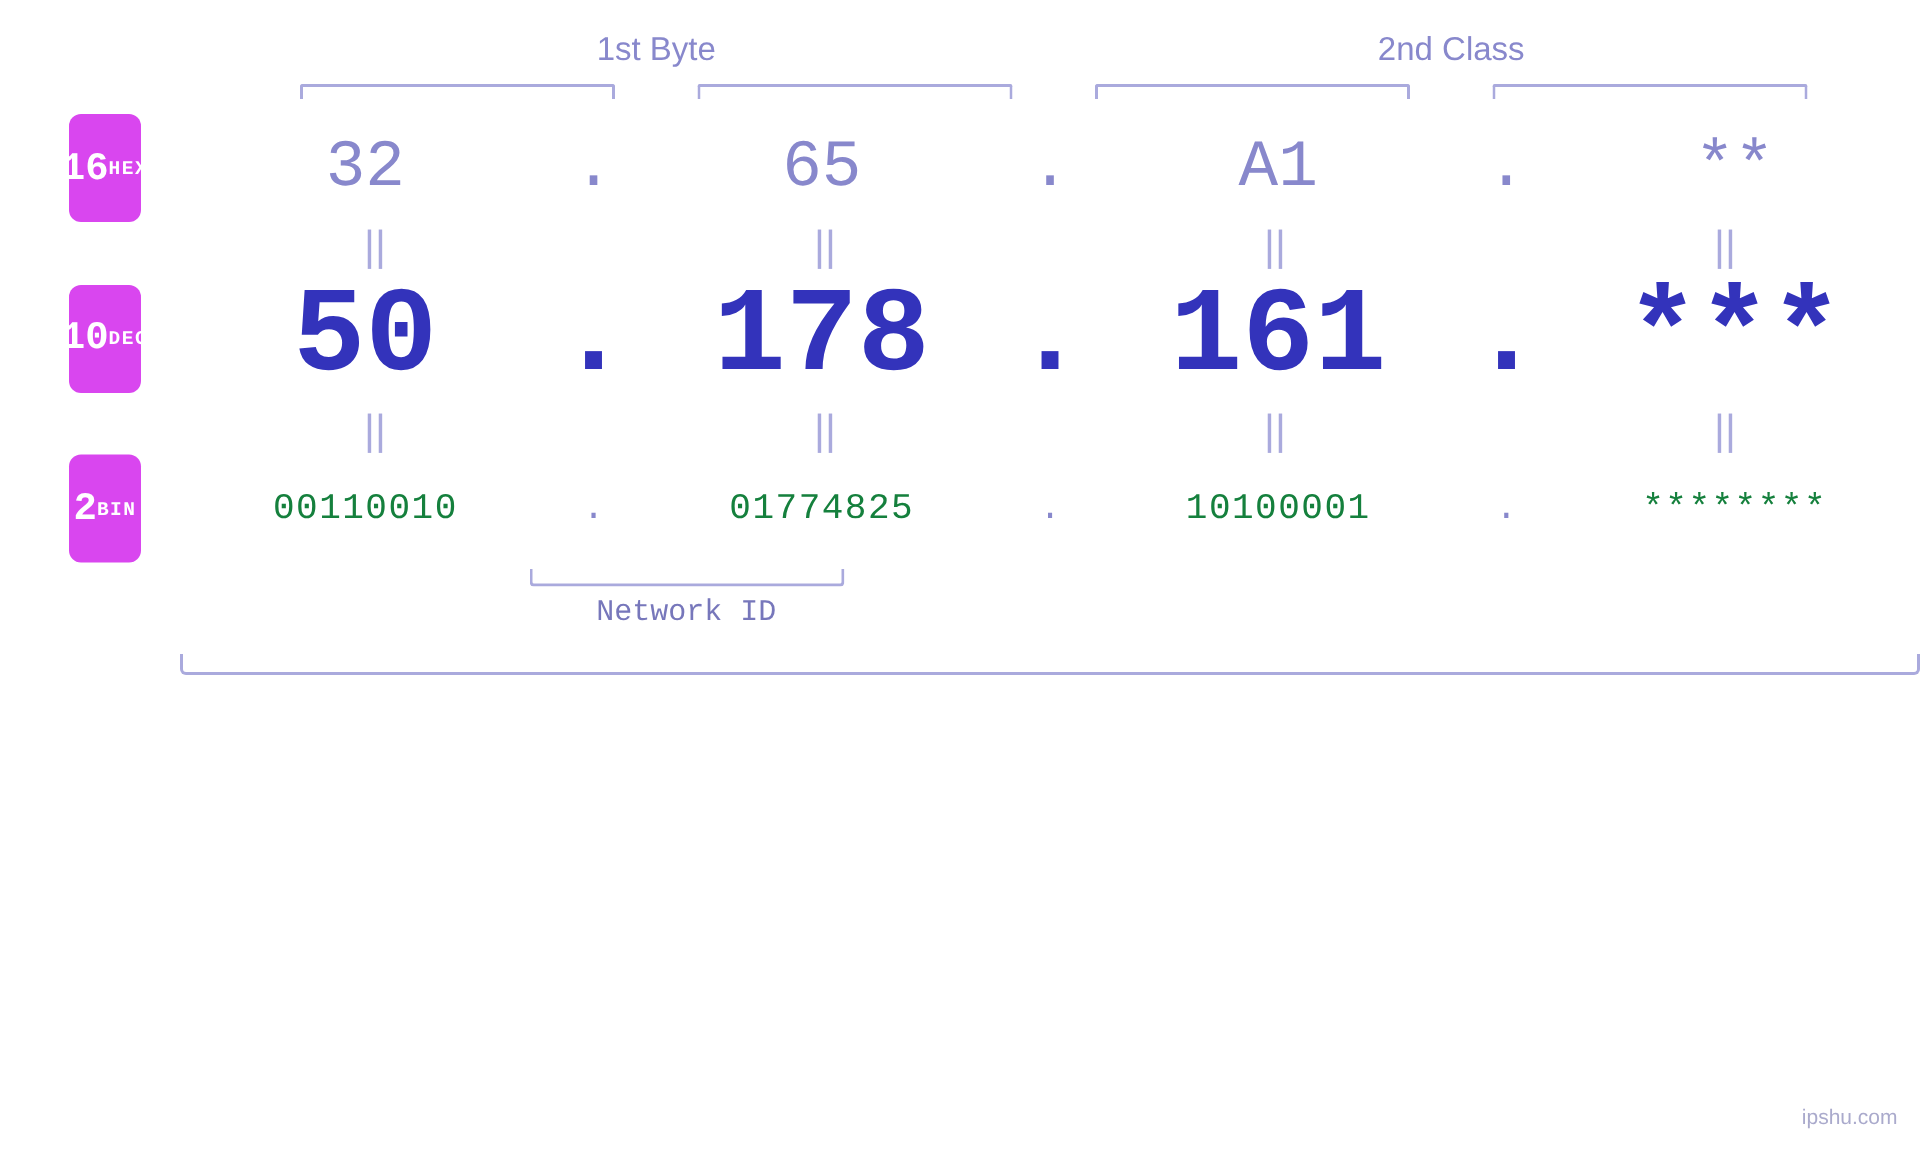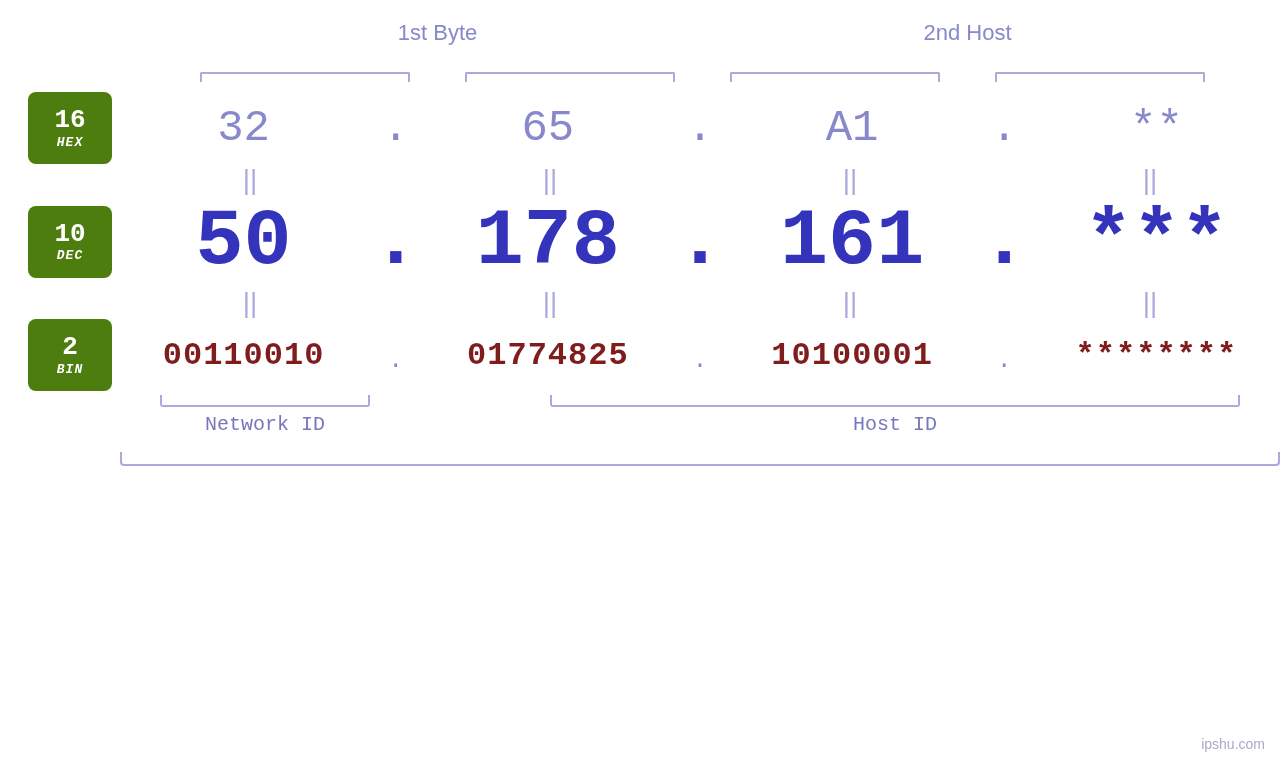--- a/index.html
+++ b/index.html
@@ -26,21 +26,21 @@
       align-items: center;
       padding: 20px 0;
     }
 
     
     .byte-headers {
       display: flex;
       width: 1060px;
       margin-left: 120px;
       justify-content: space-around;
-      margin-bottom: 26px;
+      margin-bottom: 10px;
     }
 
     .byte-header {
       color: #8888cc;
       font-size: 22px;
       font-family: Arial, sans-serif;
       width: 220px;
       text-align: center;
     }
 
@@ -55,41 +55,40 @@
 
     .bracket {
       width: 210px;
       height: 10px;
       border: 2px solid #aaaadd;
       border-bottom: none;
       border-radius: 2px 2px 0 0;
     }
 
     .base-badge {
-      width: 84px;
+      width: 48px;
       height: 72px;
-      background: #4d7c0f;
+      background: #d946ef;
       border-radius: 8px;
       display: flex;
-      flex-direction: column;
+      flex-direction: row;
       align-items: center;
       justify-content: center;
       color: white;
       font-weight: bold;
     }
 
     .base-number {
       font-size: 26px;
       line-height: 1.1;
     }
 
     .base-name {
       font-size: 13px;
       letter-spacing: 1px;
-      font-style: italic;
     }
 
     .cell {
       width: 220px;
       text-align: center;
       display: flex;
       align-items: center;
       justify-content: center;
     }
 
@@ -122,25 +121,24 @@
     }
 
     .dec-dot {
       color: #3333bb;
       font-size: 80px;
       font-weight: bold;
     }
 
     
     .bin-value {
-      color: #7f1d1d;
-      font-size: 32px;
+      color: #15803d;
+      font-size: 24px;
       font-family: 'Courier New', Courier, monospace;
       letter-spacing: 1px;
-      font-weight: bold;
     }
 
     .bin-dot {
       color: #8888cc;
       font-size: 24px;
     }
 
     .equals-sign {
       color: #aaaadd;
       font-size: 28px;
@@ -181,21 +179,21 @@
     .badge-col {
       width: 100px;
       display: flex;
       align-items: center;
       justify-content: center;
     }
 
     .values-row {
       flex: 1;
       display: flex;
-      align-items: flex-end;
+      align-items: flex-start;
       justify-content: space-around;
     }
 
     .full-equals-row {
       display: flex;
       flex-direction: row;
       width: 1260px;
       margin-left: 15px;
     }
 
@@ -210,21 +208,21 @@
       justify-content: space-around;
     }
   </style>
 </head>
 <body>
 
 <div class="main-container">
 
   <div class="byte-headers">
     <div class="byte-header">1st Byte</div>
-    <div class="byte-header">2nd Host</div>
+    <div class="byte-header">2nd Class</div>
   </div>
 
   <div class="bracket-row">
     <div class="bracket"></div>
     <div class="bracket"></div>
     <div class="bracket"></div>
     <div class="bracket"></div>
   </div>
 
   <div class="full-row">
@@ -352,24 +350,20 @@
   <div style="display:flex; flex-direction:row; width:1260px; margin-left:15px; margin-top:4px;">
     <div class="badge-spacer"></div>
     <div style="flex:1; display:flex; align-items:center; justify-content:space-around;">
 
       <div style="width:220px; display:flex; flex-direction:column; align-items:center;">
         <div style="width:210px; height:12px; border:2px solid #aaaadd; border-top:none; border-radius:0 0 3px 3px;"></div>
         <div style="color:#7777bb; font-size:20px; font-family:'Courier New',Courier,monospace; margin-top:6px;">Network ID</div>
       </div>
       <div style="width:30px;"></div>
 
-      <div style="display:flex; flex-direction:column; align-items:center; width:700px;">
-        <div style="width:690px; height:12px; border:2px solid #aaaadd; border-top:none; border-radius:0 0 3px 3px;"></div>
-        <div style="color:#7777bb; font-size:20px; font-family:'Courier New',Courier,monospace; margin-top:6px;">Host ID</div>
-      </div>
     </div>
   </div>
 
   <div style="display:flex; flex-direction:row; width:1260px; margin-left:15px; margin-top:16px;">
     <div class="badge-spacer"></div>
     <div style="flex:1; height:14px; border:2px solid #aaaadd; border-top:none; border-radius:0 0 4px 4px;"></div>
   </div>
 
 
   <div class="attribution">ipshu.com</div>

